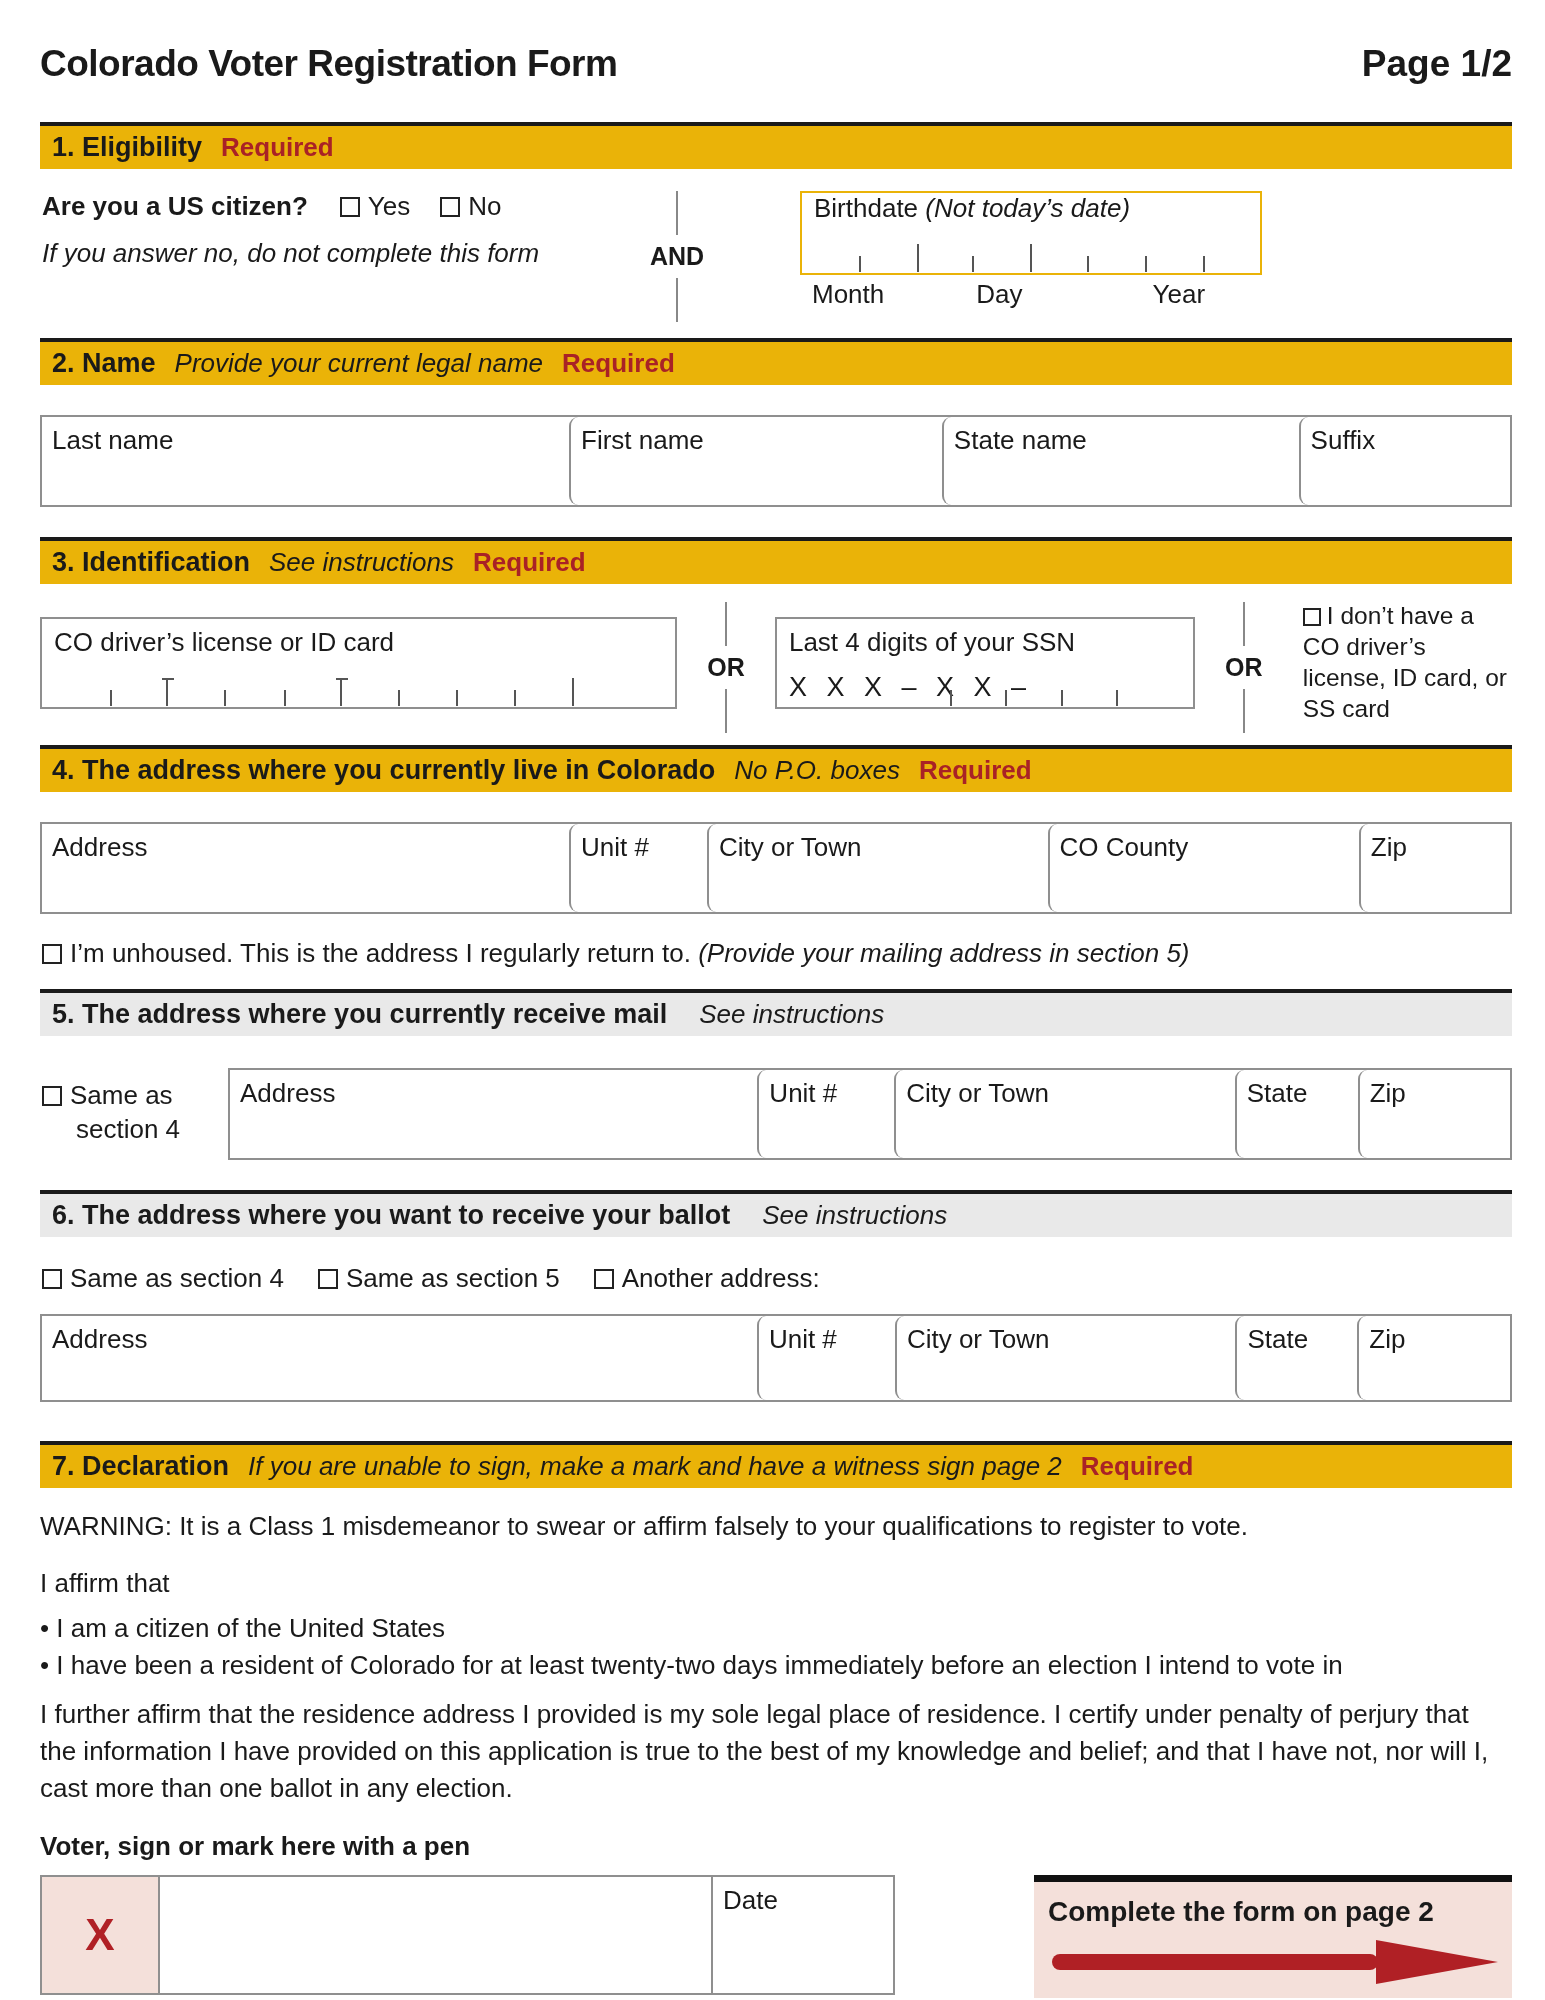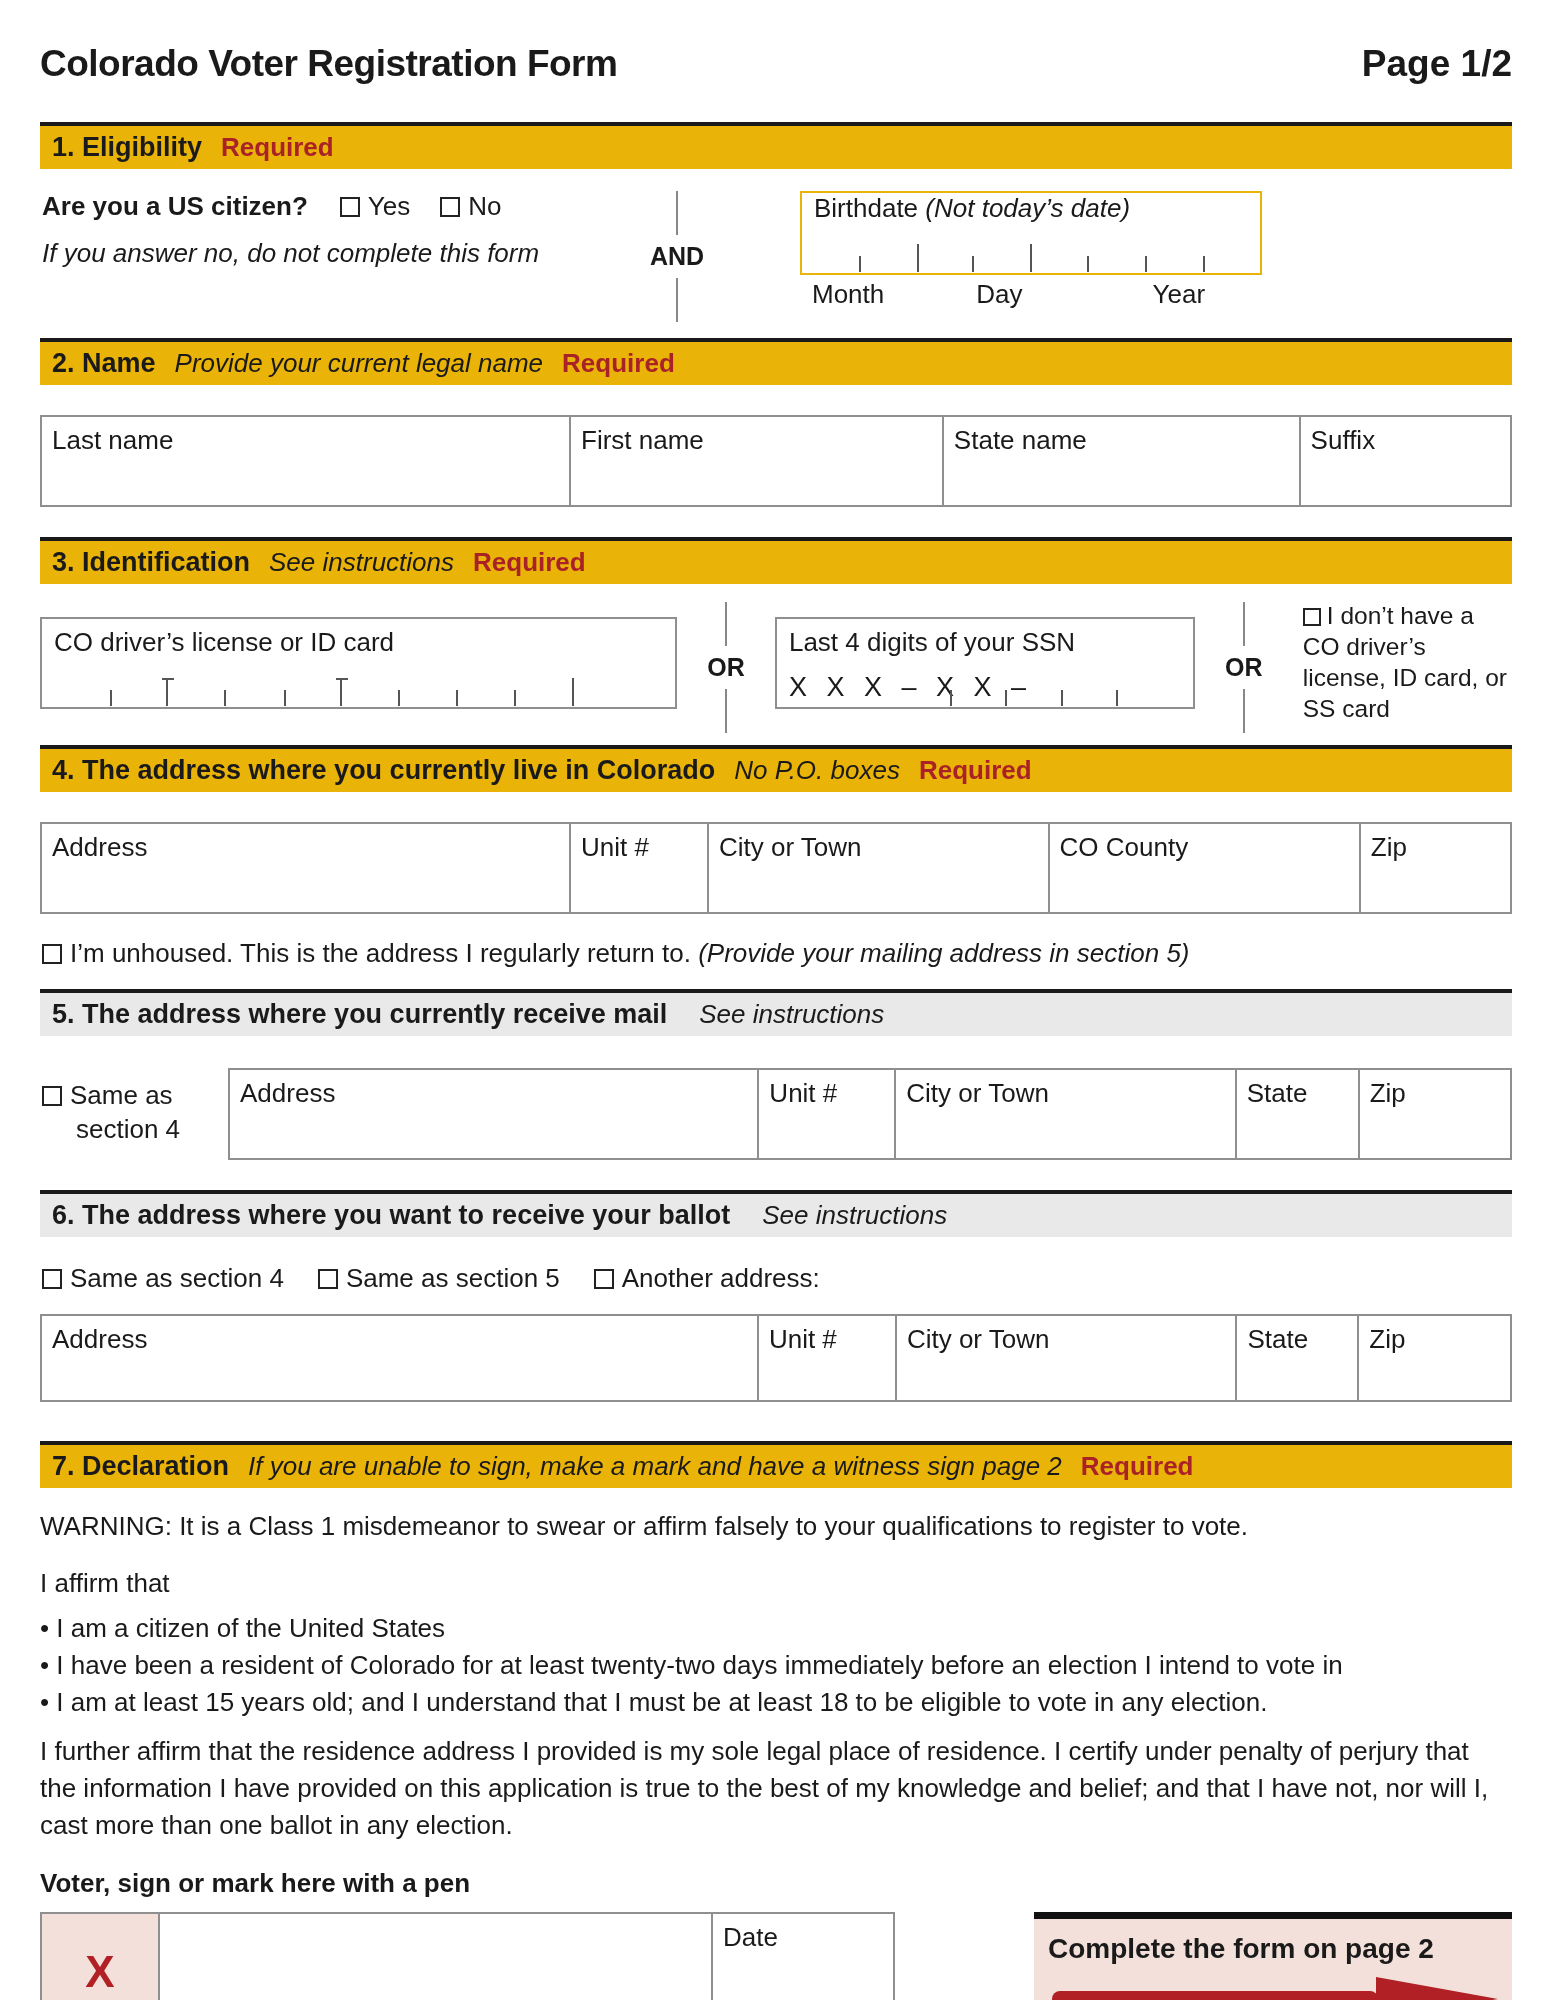--- a/index.html
+++ b/index.html
@@ -41,21 +41,21 @@
   .bd-labels span:nth-child(2){ margin-left:92px; }
   .bd-labels span:nth-child(3){ margin-left:130px; }
 
   .tk { position:absolute; bottom:1px; width:0; border-left:2px solid #555; height:16px; }
   .tk.tall { height:28px; }
   .tk.cap { height:28px; }
   .tk.cap::before { content:""; position:absolute; top:0; left:-6px; width:12px; border-top:2px solid #555; }
 
   
   .fieldrow { display:flex; border:2px solid #8f8f8f; height:92px; background:#fff; }
-  .cell { padding:8px 10px; font-size:26px; }
+  .cell { padding:8px 10px; font-size:26px;border-radius:9px; }
   .cell + .cell { border-left:2px solid #8f8f8f; }
 
   .mt30 { margin-top:30px; } .mb30 { margin-bottom:30px; }
 
   
   .id-row { display:flex; margin:16px 0 12px; align-items:flex-start; }
   .idbox { position:relative; border:2px solid #8f8f8f; height:92px; padding:8px 12px; font-size:26px; }
   .dl-box { width:645px; margin-top:17px; }
   .ssn-box { width:425px; margin-top:17px; }
   .ssn-mask { position:absolute; left:12px; bottom:4px; font-size:27px; letter-spacing:6px; }
@@ -293,21 +293,20 @@
     <span class="sec-title">7. Declaration</span>
     <span class="sec-sub">If you are unable to sign, make a mark and have a witness sign page 2</span>
     <span class="req">Required</span>
   </div>
   <div class="decl">
     <div class="warn">WARNING: It is a Class 1 misdemeanor to swear or affirm falsely to your qualifications to register to vote.</div>
     <div class="affirm">I affirm that</div>
     <div class="bullets">
       <div class="bullet">I am a citizen of the United States</div>
       <div class="bullet">I have been a resident of Colorado for at least twenty-two days immediately before an election I intend to vote in</div>
-      <div class="bullet">I am at least 15 years old; and I understand that I must be at least 18 to be eligible to vote in any election.</div>
     </div>
     <div class="further">I further affirm that the residence address I provided is my sole legal place of residence. I certify under penalty of perjury that the information I have provided on this application is true to the best of my knowledge and belief; and that I have not, nor will I, cast more than one ballot in any election.</div>
   </div>
 
   <div class="sign-label">Voter, sign or mark here with a pen</div>
 
   <div class="bottom-row">
     <div class="sig-table">
       <div class="x-cell">X</div>
       <div class="sig-cell"></div>

